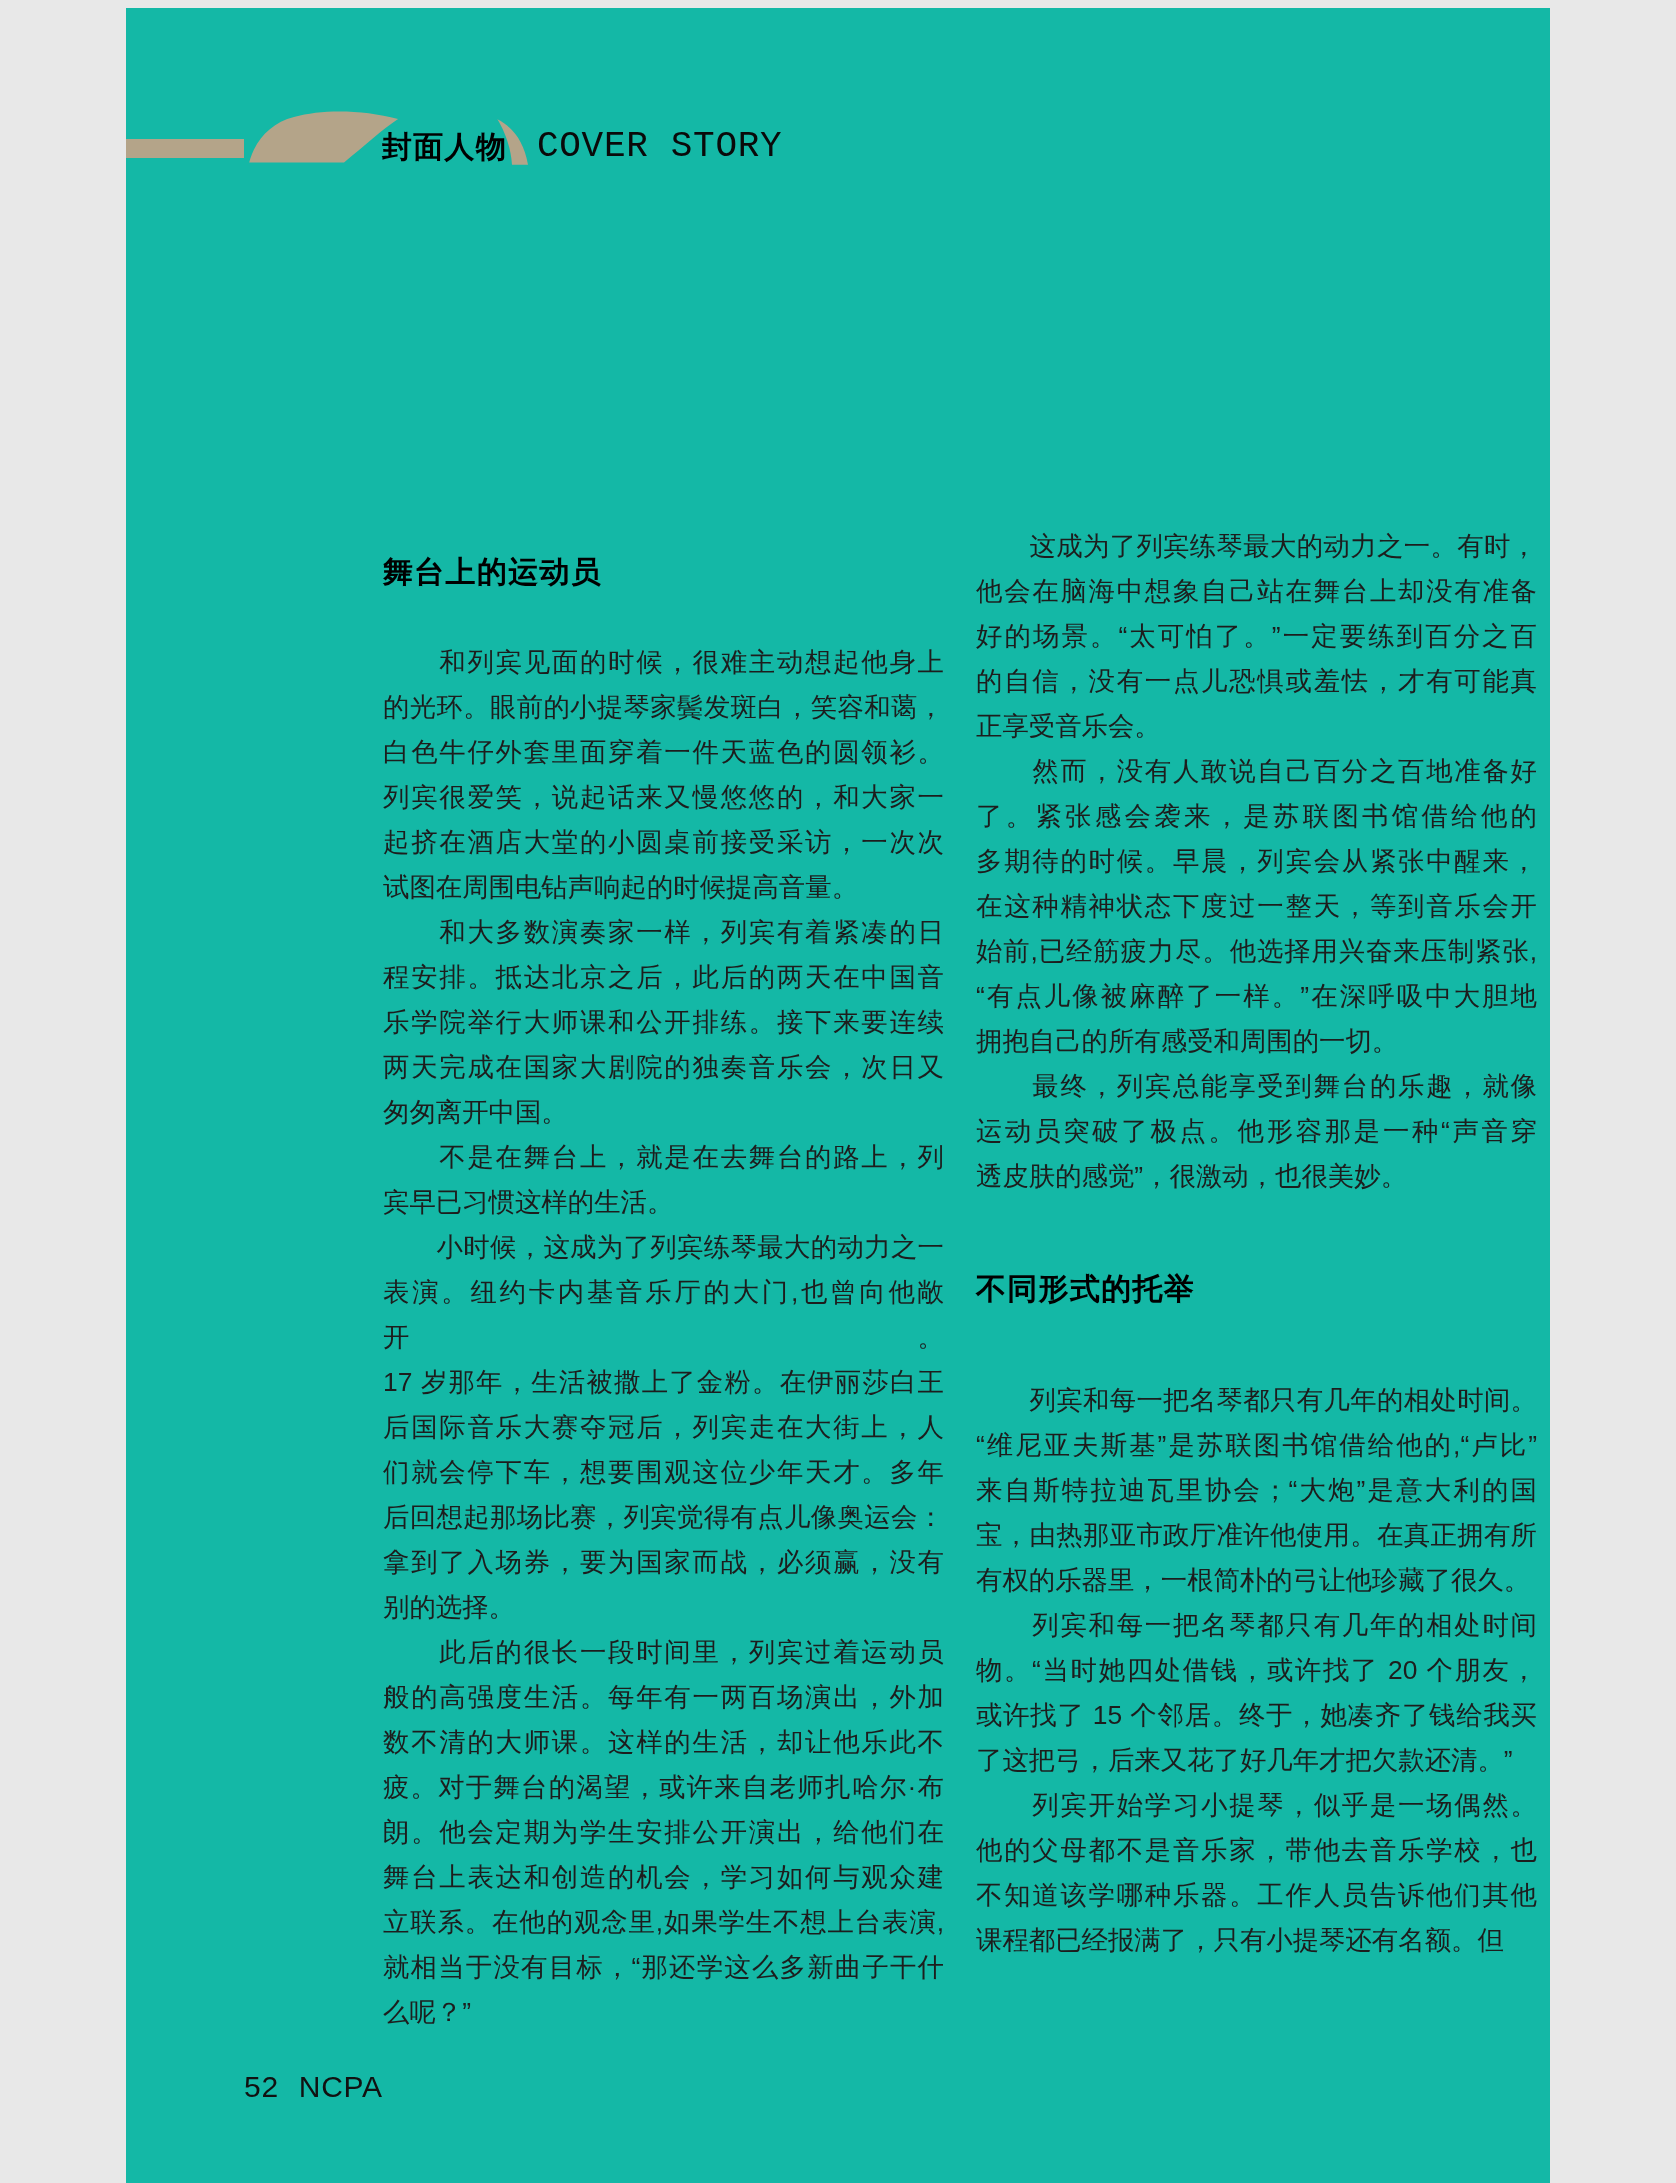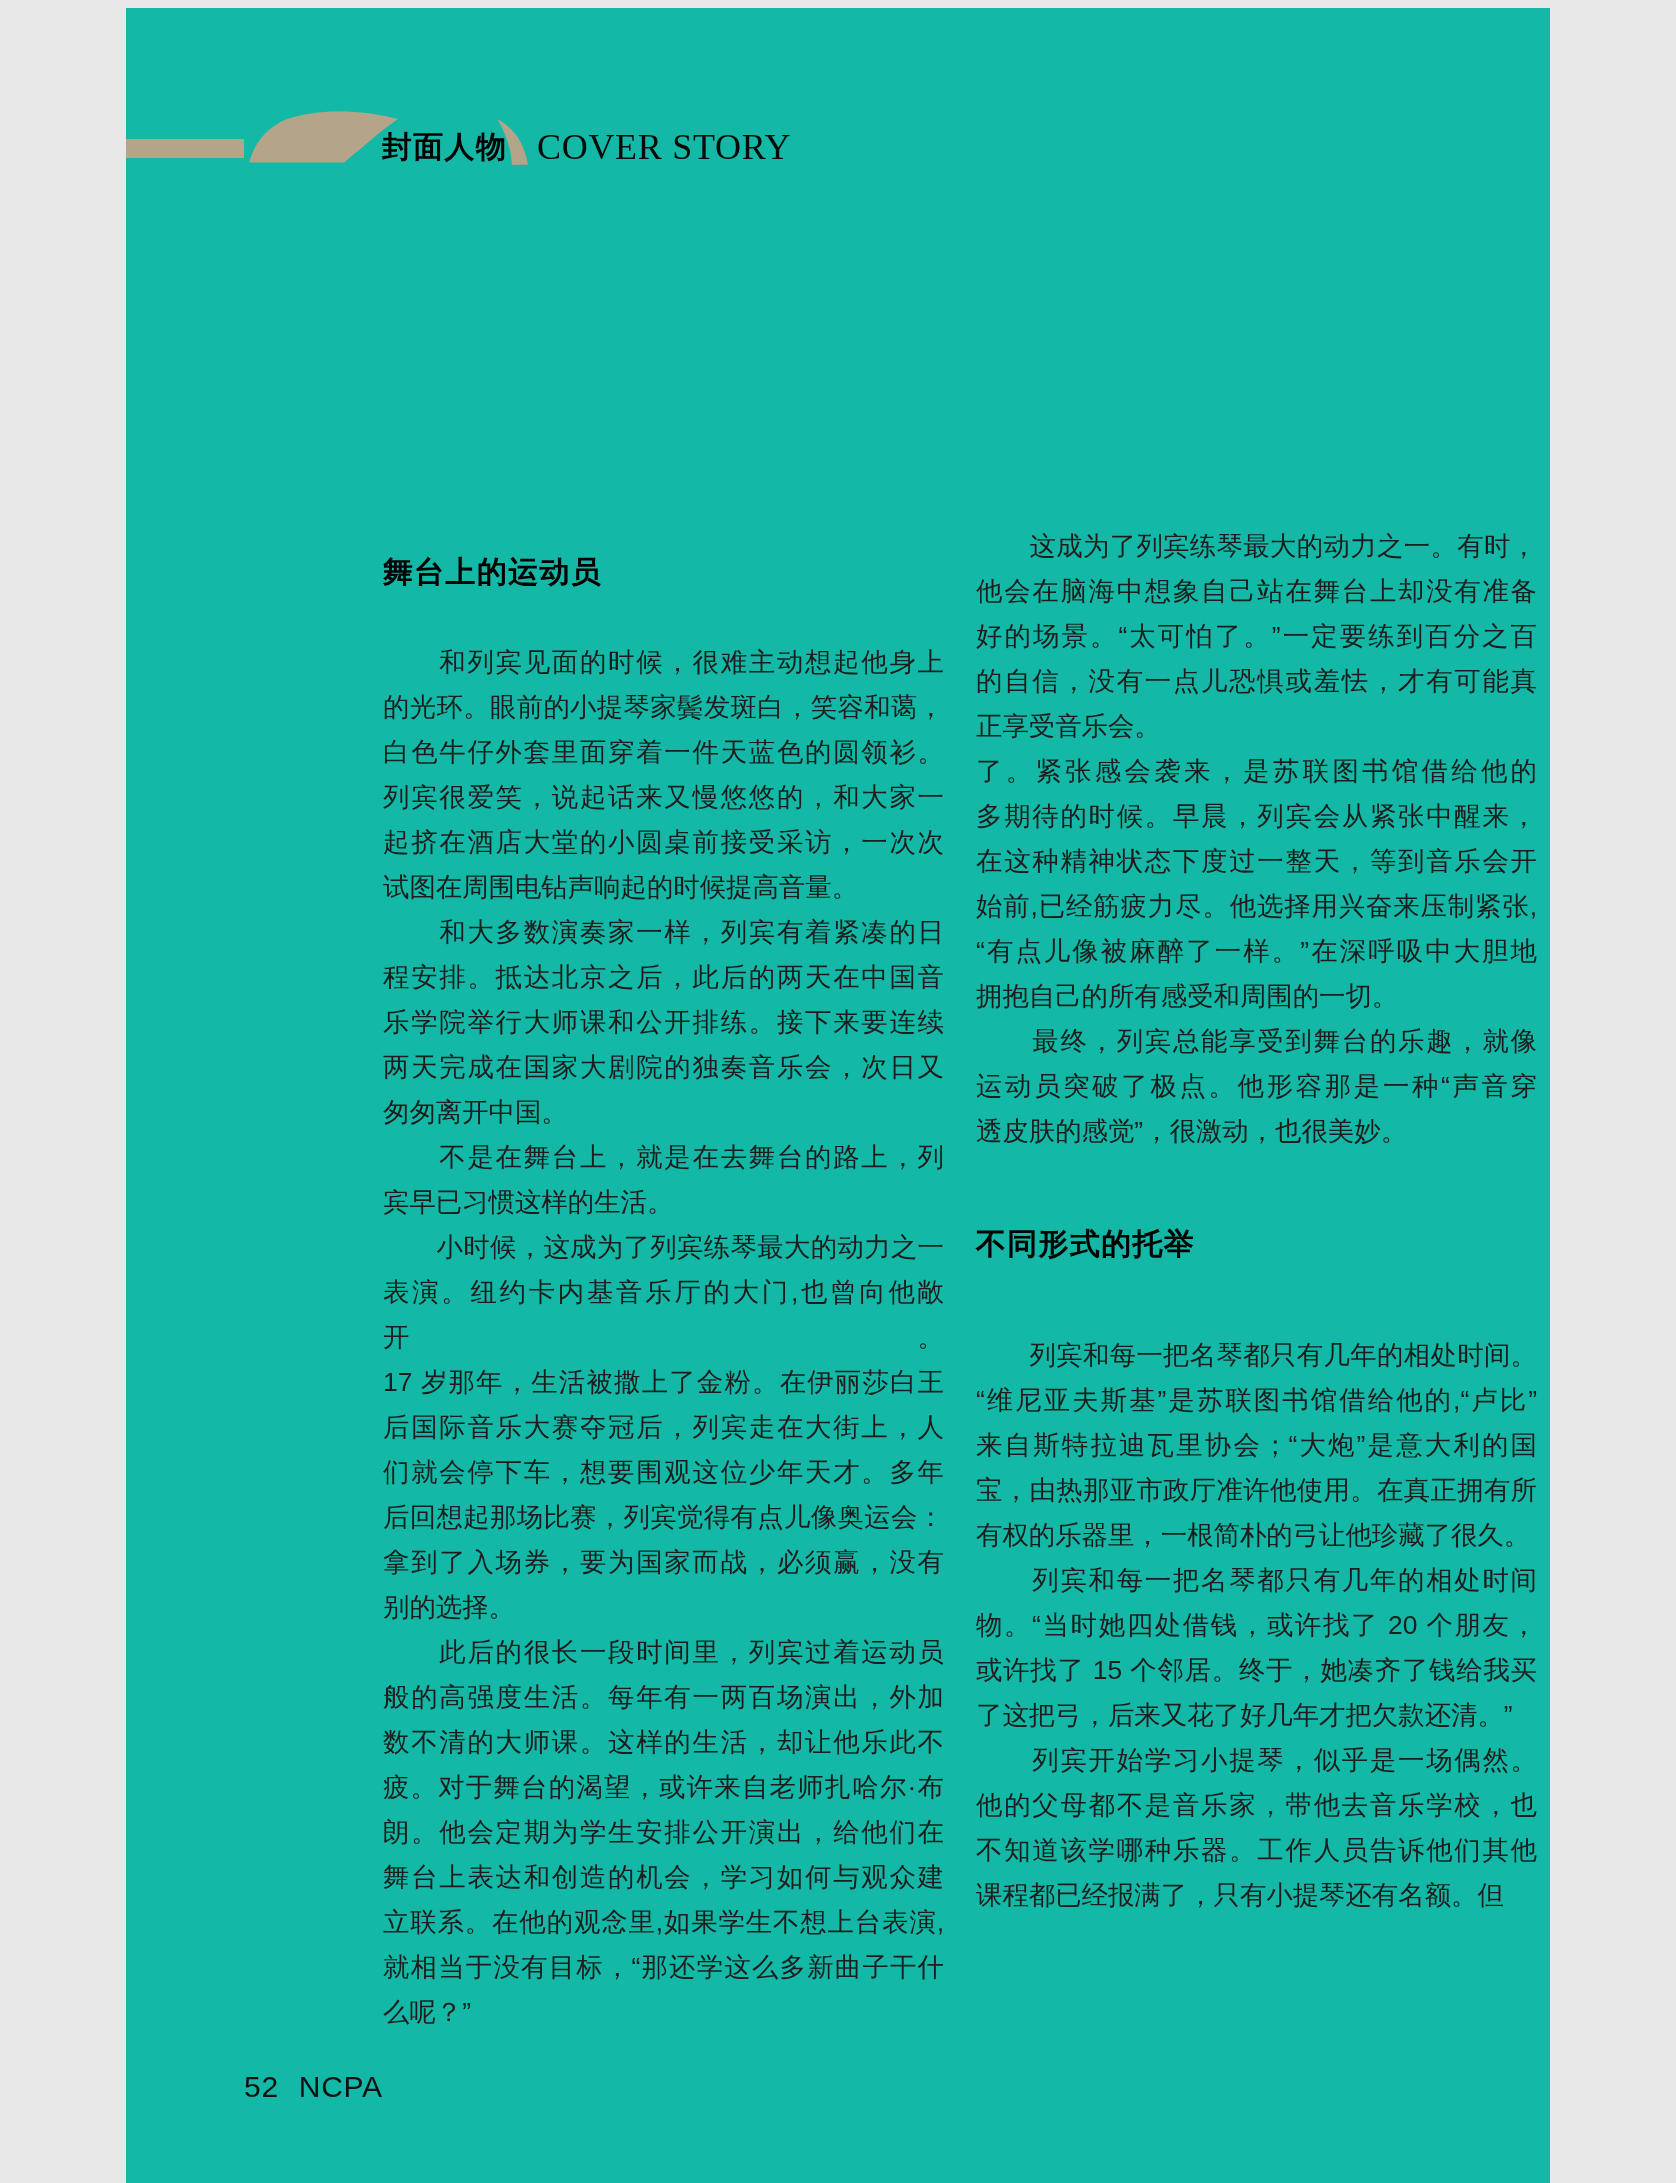--- a/index.html
+++ b/index.html
@@ -20,21 +20,21 @@
   }
   .leaf-swoosh { position:absolute; left:110px; top:103px; }
   .small-swoosh { position:absolute; left:370px; top:110px; }
   .cat-cn {
     position:absolute; left:256px; top:124px;
     font-size:30px; font-weight:700; color:#000;
     letter-spacing:1.3px; white-space:nowrap; line-height:1;
   }
   .cat-en {
     position:absolute; left:411px; top:121px;
-    font-family:Liberation Serif, serif;
+    font-family:Liberation Mono, monospace;
     font-size:36px; color:#0a0a0a;
     letter-spacing:0.7px; white-space:nowrap; line-height:1;
   }
   
   .col {
     position:absolute; width:561px;
     font-size:26.4px; line-height:45px;
     font-weight:400;
   }
   .col-left  { left:257px;  top:541px; }
@@ -129,20 +129,21 @@
   <section class="col col-right">
     <div>
         <div class="para">
           <div class="line">　　这成为了列宾练琴最大的动力之一。有时，</div>
           <div class="line">他会在脑海中想象自己站在舞台上却没有准备</div>
           <div class="line">好的场景。“太可怕了。”一定要练到百分之百</div>
           <div class="line">的自信，没有一点儿恐惧或羞怯，才有可能真</div>
           <div class="line para-end">正享受音乐会。</div>
         </div>
         <div class="para">
+          <div class="line">　　然而，没有人敢说自己百分之百地准备好</div>
           <div class="line">了。紧张感会袭来，是苏联图书馆借给他的</div>
           <div class="line">多期待的时候。早晨，列宾会从紧张中醒来，</div>
           <div class="line">在这种精神状态下度过一整天，等到音乐会开</div>
           <div class="line">始前,已经筋疲力尽。他选择用兴奋来压制紧张,</div>
           <div class="line">“有点儿像被麻醉了一样。”在深呼吸中大胆地</div>
           <div class="line para-end">拥抱自己的所有感受和周围的一切。</div>
         </div>
         <div class="para">
           <div class="line">　　最终，列宾总能享受到舞台的乐趣，就像</div>
           <div class="line">运动员突破了极点。他形容那是一种“声音穿</div>

